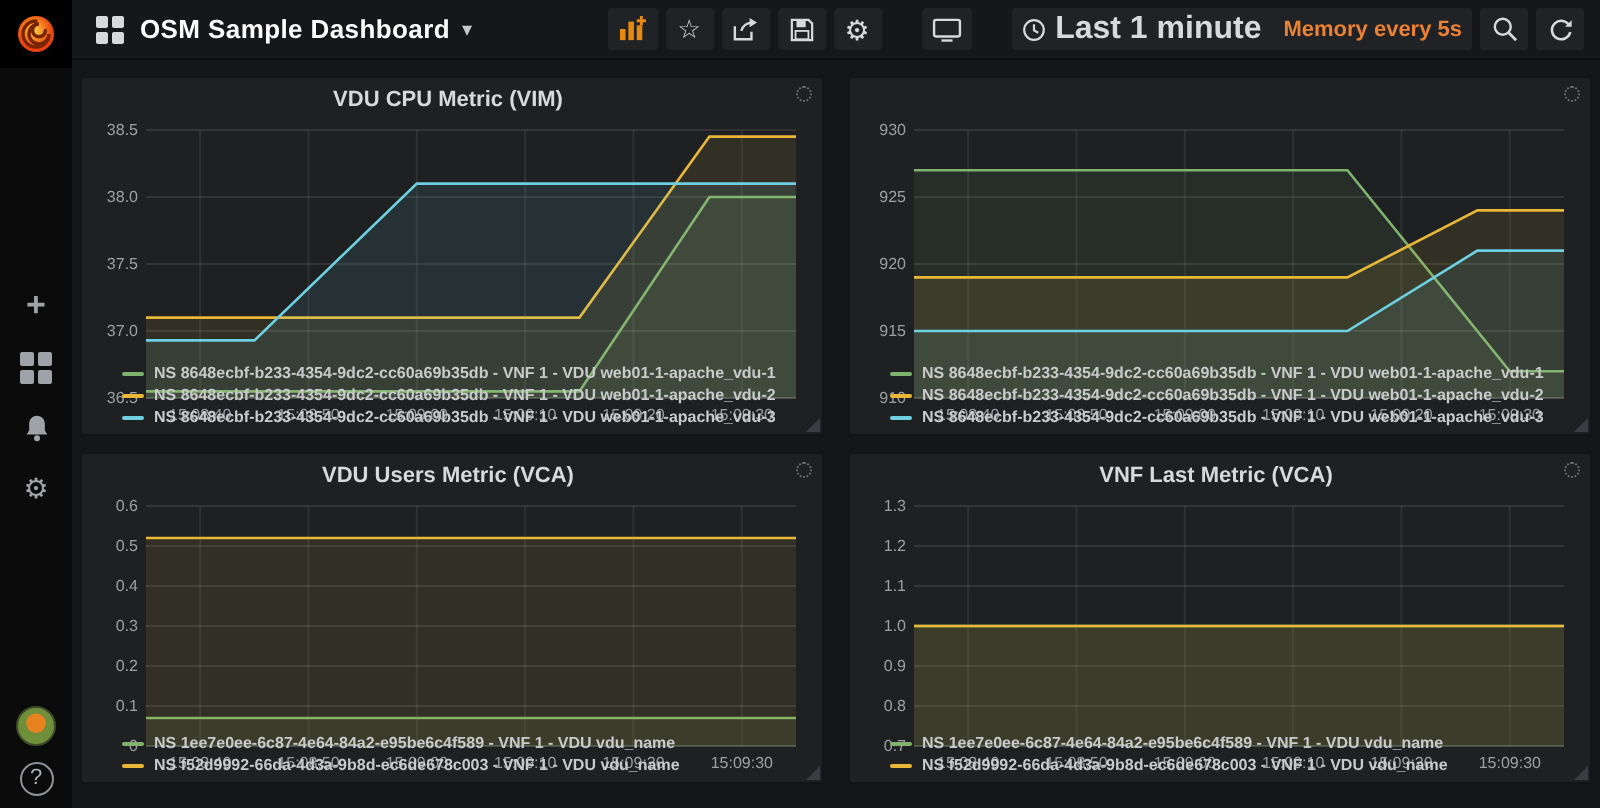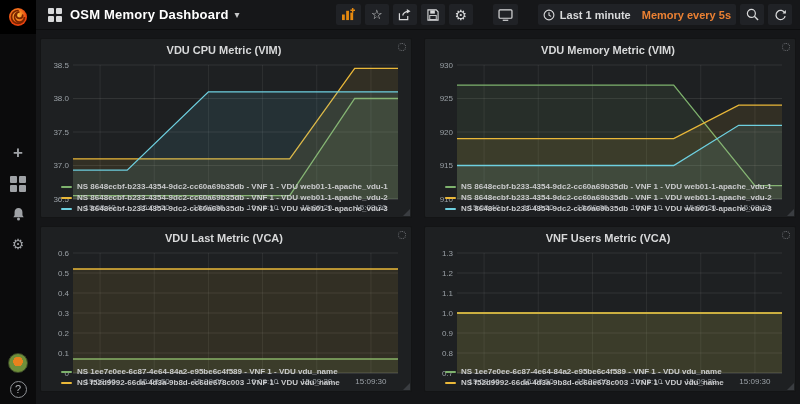--- a/index.html
+++ b/index.html
@@ -35,21 +35,21 @@
   .caret { color:#c7c8c9; font-size:10px; margin-left:6px; }
   .nav-right { margin-left:auto; display:flex; align-items:center; margin-right:8px; }
   .nav-btn { height:21px; min-width:24px; background:#202226; border-radius:2px; margin-left:4px;
              display:flex; align-items:center; justify-content:center; padding:0 5px;
              color:#d8d9da; cursor:pointer; }
   .nav-btn svg { display:block; }
   .nav-gap { width:16px; }
   .star-glyph { font-size:13px; color:#d8d9da; line-height:13px; }
   .gear-glyph { font-size:14px; color:#d8d9da; line-height:14px; }
   .time-btn { display:flex; align-items:center; gap:5px; }
-  .time-label { color:#d8d9da; font-size:11px; font-weight:bold; }
+  .time-label { color:#d8d9da; font-size:16px; font-weight:bold; }
   .refresh-label { color:#eb8133; font-size:11px; font-weight:bold; margin-left:6px; }
 
   
   .dashboard { position:absolute; left:36px; top:30px; width:764px; height:374px;
                padding:8px 4px 8px 4px; display:grid;
                grid-template-columns:1fr 1fr; grid-template-rows:180px 166px;
                gap:8px 12px; }
   .panel { background:#1e2022; border:1px solid #131415; border-radius:2px; position:relative;
            display:flex; flex-direction:column; padding:2px 6px 3px 2px; }
   .panel-header { height:18px; position:relative; display:flex; align-items:center;
@@ -108,21 +108,21 @@
   </div>
 </div>
 
 <div class="topnav">
   <div class="dash-grid-ico">
     <span></span>
       <span></span>
       <span></span>
       <span></span>
   </div>
-  <div class="nav-title">OSM Memory Dashboard</div>
+  <div class="nav-title">OSM Sample Dashboard</div>
   <div class="caret">▾</div>
 
   <div class="nav-right">
     <div class="nav-btn">
       <svg width="15" height="13" viewBox="0 0 16 14">
         <rect x="1" y="7" width="3" height="6" fill="#e5890f"></rect>
         <rect x="5.5" y="3" width="3" height="10" fill="#e5890f"></rect>
         <rect x="10" y="5" width="3" height="8" fill="#e5890f"></rect>
         <path d="M12.5 0 v5 M10 2.5 h5" stroke="#e5890f" stroke-width="1.6"></path>
       </svg>
@@ -229,21 +229,20 @@
         </div>
         <div class="legend-item">
           <span class="legend-dash" style="background: rgb(110, 208, 224);"></span>
           <span class="legend-name">NS 8648ecbf-b233-4354-9dc2-cc60a69b35db - VNF 1 - VDU web01-1-apache_vdu-3</span>
         </div>
       </div>
   </div>
 
   <div class="panel">
     <div class="panel-header">
-      <span class="panel-title">VDU Memory Metric (VIM)</span>
       <span class="spinner"></span>
     </div>
     <div class="chart"><svg width="362" height="154" xmlns="http://www.w3.org/2000/svg">
           <line x1="30" x2="355" y1="140" y2="140" stroke="rgba(255,255,255,0.09)" stroke-width="1"></line>
           <text class="tick" x="26" y="142.5" text-anchor="end">910</text>
           <line x1="30" x2="355" y1="106.5" y2="106.5" stroke="rgba(255,255,255,0.09)" stroke-width="1"></line>
           <text class="tick" x="26" y="109" text-anchor="end">915</text>
           <line x1="30" x2="355" y1="73" y2="73" stroke="rgba(255,255,255,0.09)" stroke-width="1"></line>
           <text class="tick" x="26" y="75.5" text-anchor="end">920</text>
           <line x1="30" x2="355" y1="39.5" y2="39.5" stroke="rgba(255,255,255,0.09)" stroke-width="1"></line>
@@ -281,21 +280,21 @@
         </div>
         <div class="legend-item">
           <span class="legend-dash" style="background: rgb(110, 208, 224);"></span>
           <span class="legend-name">NS 8648ecbf-b233-4354-9dc2-cc60a69b35db - VNF 1 - VDU web01-1-apache_vdu-3</span>
         </div>
       </div>
   </div>
 
   <div class="panel">
     <div class="panel-header">
-      <span class="panel-title">VDU Last Metric (VCA)</span>
+      <span class="panel-title">VDU Users Metric (VCA)</span>
       <span class="spinner"></span>
     </div>
     <div class="chart"><svg width="362" height="140" xmlns="http://www.w3.org/2000/svg">
           <line x1="30" x2="355" y1="126" y2="126" stroke="rgba(255,255,255,0.09)" stroke-width="1"></line>
           <text class="tick" x="26" y="128.5" text-anchor="end">0</text>
           <line x1="30" x2="355" y1="106" y2="106" stroke="rgba(255,255,255,0.09)" stroke-width="1"></line>
           <text class="tick" x="26" y="108.5" text-anchor="end">0.1</text>
           <line x1="30" x2="355" y1="86" y2="86" stroke="rgba(255,255,255,0.09)" stroke-width="1"></line>
           <text class="tick" x="26" y="88.5" text-anchor="end">0.2</text>
           <line x1="30" x2="355" y1="66" y2="66" stroke="rgba(255,255,255,0.09)" stroke-width="1"></line>
@@ -331,21 +330,21 @@
         </div>
         <div class="legend-item">
           <span class="legend-dash" style="background: rgb(234, 184, 57);"></span>
           <span class="legend-name">NS f52d9992-66da-4d3a-9b8d-ec6de678c003 - VNF 1 - VDU vdu_name</span>
         </div>
       </div>
   </div>
 
   <div class="panel">
     <div class="panel-header">
-      <span class="panel-title">VNF Users Metric (VCA)</span>
+      <span class="panel-title">VNF Last Metric (VCA)</span>
       <span class="spinner"></span>
     </div>
     <div class="chart"><svg width="362" height="140" xmlns="http://www.w3.org/2000/svg">
           <line x1="30" x2="355" y1="126" y2="126" stroke="rgba(255,255,255,0.09)" stroke-width="1"></line>
           <text class="tick" x="26" y="128.5" text-anchor="end">0.7</text>
           <line x1="30" x2="355" y1="105.99999999999999" y2="105.99999999999999" stroke="rgba(255,255,255,0.09)" stroke-width="1"></line>
           <text class="tick" x="26" y="108.49999999999999" text-anchor="end">0.8</text>
           <line x1="30" x2="355" y1="86" y2="86" stroke="rgba(255,255,255,0.09)" stroke-width="1"></line>
           <text class="tick" x="26" y="88.5" text-anchor="end">0.9</text>
           <line x1="30" x2="355" y1="66" y2="66" stroke="rgba(255,255,255,0.09)" stroke-width="1"></line>

